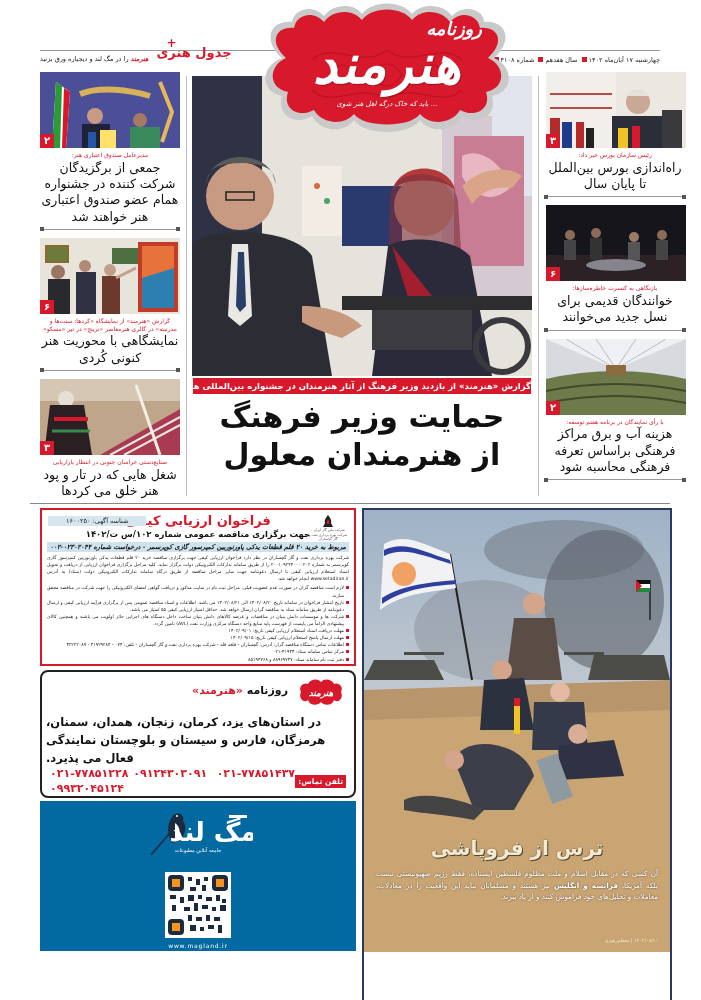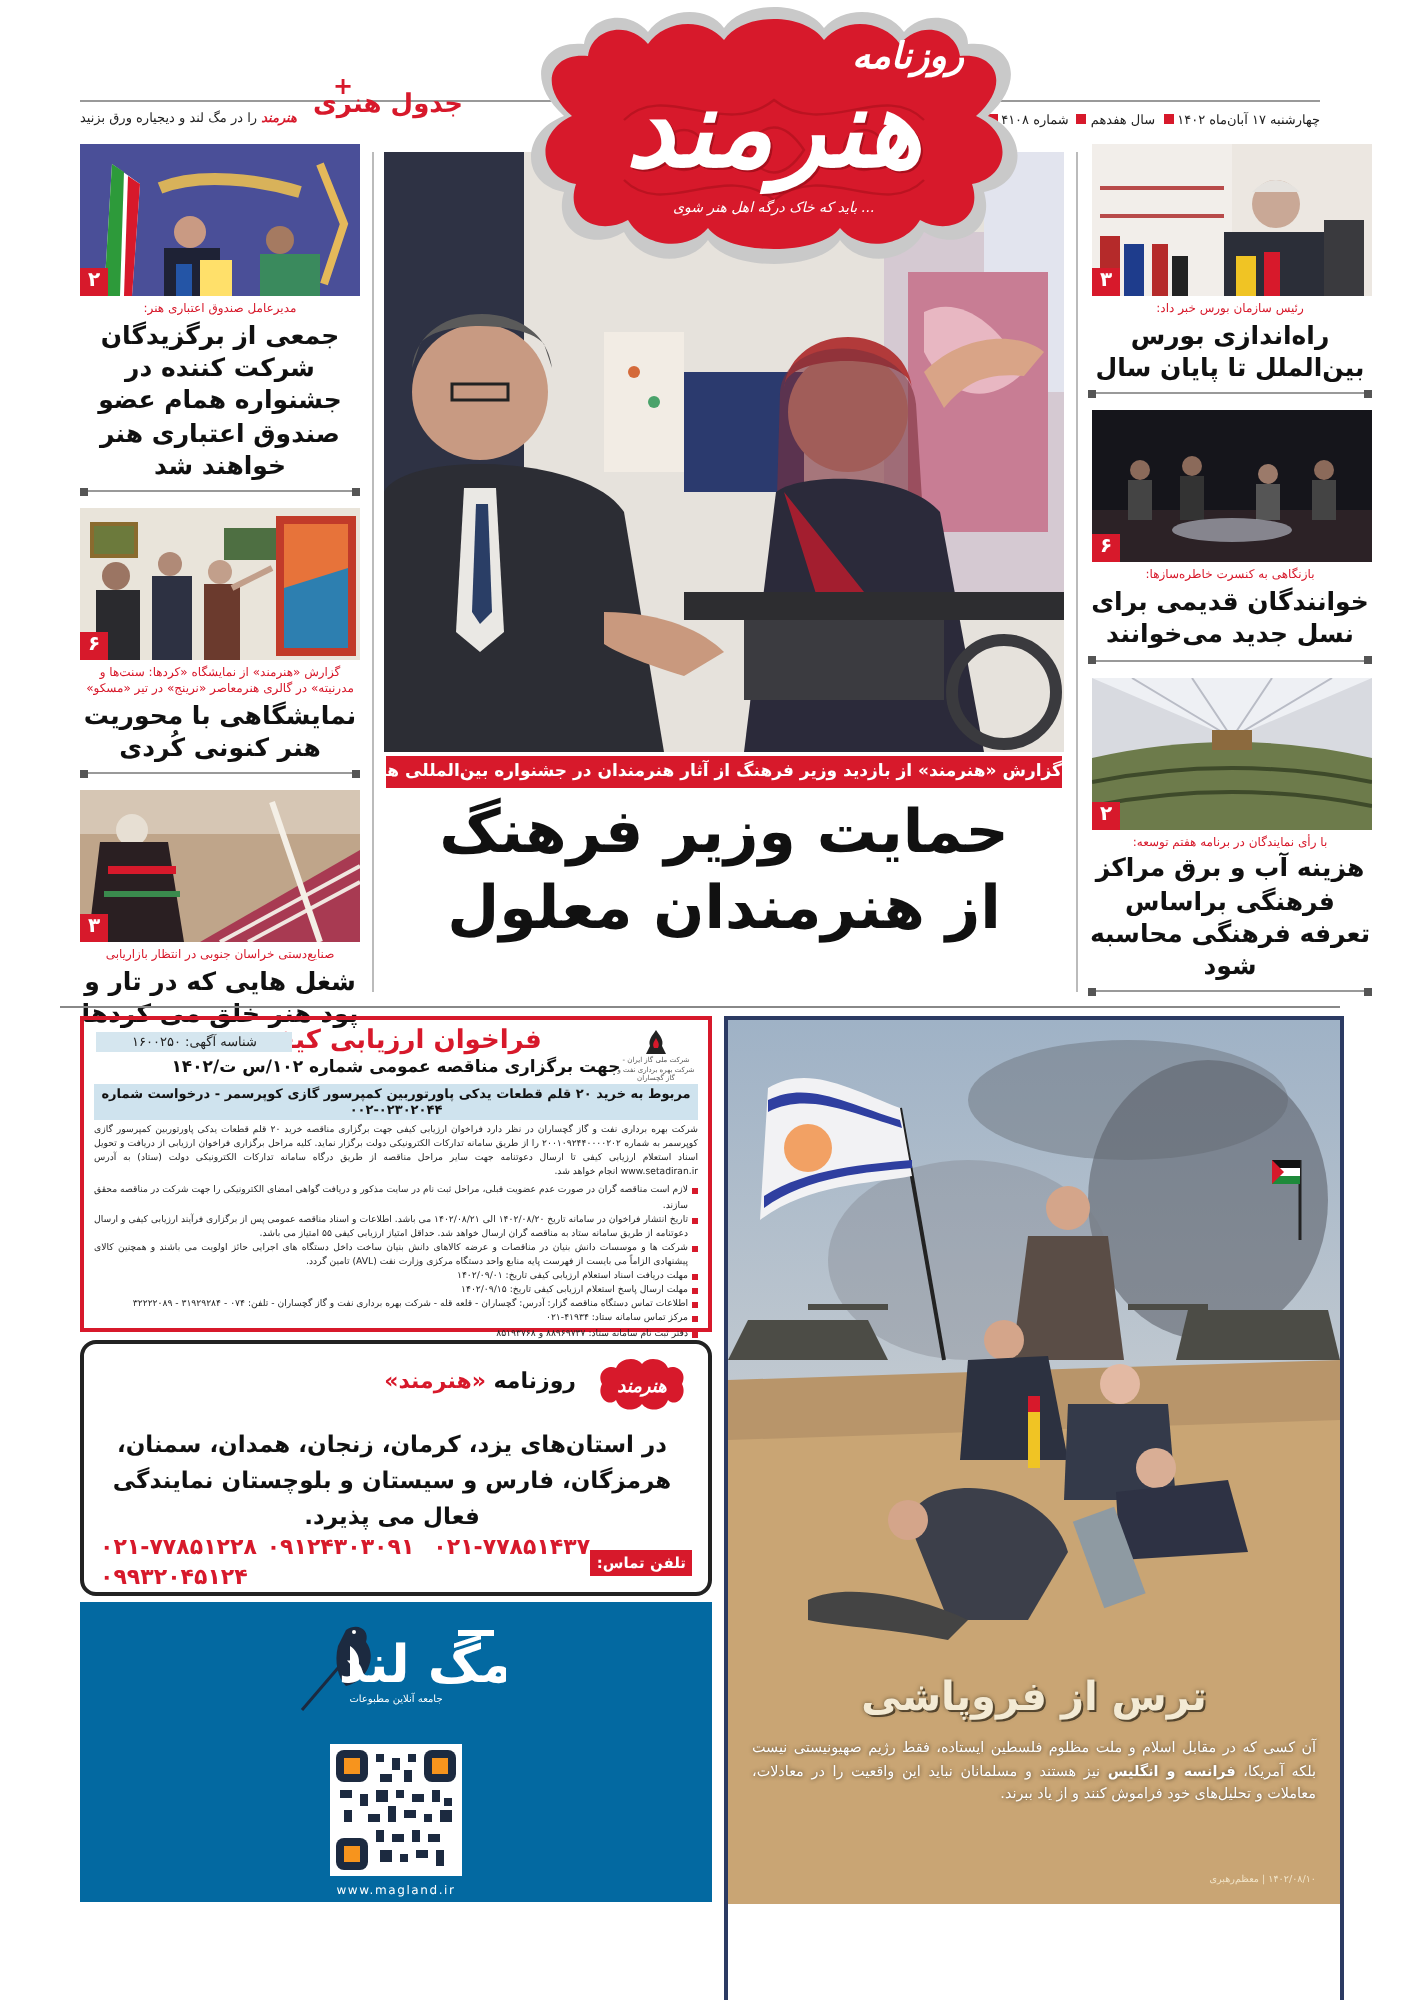--- a/index.html
+++ b/index.html
@@ -24,53 +24,53 @@
 
   
   .col-left { position: absolute; left: 40px; top: 72px; width: 140px; }
   .col-right { position: absolute; left: 544px; top: 72px; width: 142px; }
   .vsep { position: absolute; top: 76px; width: 1px; height: 420px; background: #bbb; }
 
   .news { margin-bottom: 8px; }
   .thumb { position: relative; width: 140px; height: 76px; overflow: hidden; }
   .thumb .badge { position: absolute; left: 0; bottom: 0; width: 14px; height: 14px; background: #d7192b; color: #fff; font-size: 10px; font-weight: bold; text-align: center; line-height: 14px; }
   .news .kicker { color: #d7192b; font-size: 6px; text-align: center; margin-top: 3px; line-height: 1.3; }
-  .news .head { font-size: 12.5px; font-weight: bold; text-align: center; line-height: 1.3; margin-top: 1px; }
+  .news .head { font-size: 12.5px; font-weight: normal; text-align: center; line-height: 1.3; margin-top: 1px; }
   .news .divider { margin-top: 4px; height: 1px; background: #999; position: relative; }
   .news .divider::before, .news .divider::after { content: ""; position: absolute; top: -1.5px; width: 4px; height: 4px; background: #555; }
   .news .divider::before { left: 0; } .news .divider::after { right: 0; }
 
   
   .main-photo { position: absolute; left: 192px; top: 76px; width: 340px; height: 300px; overflow: hidden; }
   .main-kicker { position: absolute; left: 193px; top: 378px; width: 338px; height: 16px; background: #d7192b; color: #fff; font-size: 8.5px; font-weight: bold; text-align: center; line-height: 16px; white-space: nowrap; overflow: hidden; }
   .main-head { position: absolute; left: 192px; top: 398px; width: 340px; text-align: center; font-size: 30px; font-weight: bold; line-height: 1.25; letter-spacing: -0.5px; }
 
   .hrule { position: absolute; left: 30px; top: 503px; width: 640px; height: 1px; background: #888; }
 
   
   .tender { position: absolute; left: 40px; top: 508px; width: 316px; height: 158px; border: 2px solid #d7192b; padding: 3px 5px; }
   .tender .logo { position: absolute; right: 6px; top: 4px; width: 40px; text-align: center; }
   .tender .logo .flame { display: block; margin: 0 auto; width: 14px; height: 14px; }
   .tender .logo .co { font-size: 3.5px; line-height: 1.3; color: #555; }
   .tender .code { position: absolute; left: 6px; top: 6px; background: #d5e6ef; font-size: 6.5px; padding: 1px 18px; color: #222; }
   .tender .title { text-align: center; color: #d7192b; font-size: 13px; font-weight: bold; margin-top: 0px; }
   .tender .sub { text-align: center; font-size: 8.5px; font-weight: bold; margin-top: 1px; }
-  .tender .band { background: #cfe3ee; font-size: 6.5px; text-align: center; padding: 1px 0; margin-top: 3px; font-weight: bold; }
+  .tender .band { background: #cfe3ee; font-size: 6.5px; text-align: center; padding: 1px 0; margin-top: 3px; font-weight: bold; font-style: italic; }
   .tender .body { font-size: 4.6px; line-height: 1.55; text-align: justify; color: #222; margin-top: 2px; }
   .tender .body p { margin: 0; }
   .tender .body ul { list-style: none; margin-top: 2px; }
   .tender .body li { position: relative; padding-right: 5px; }
   .tender .body li::before { content: ""; position: absolute; right: 0; top: 2px; width: 3px; height: 3px; background: #d7192b; }
 
   
   .agency { position: absolute; left: 40px; top: 670px; width: 316px; height: 128px; border: 2px solid #222; border-radius: 8px; padding: 6px 8px; }
   .agency .logo { position: absolute; right: 8px; top: 6px; width: 50px; height: 28px; }
   .agency .title { position: absolute; right: 66px; top: 12px; font-size: 11px; font-weight: bold; }
   .agency .title .brand { color: #d7192b; }
-  .agency .text { position: absolute; right: 8px; top: 42px; width: 300px; font-size: 11.5px; font-weight: bold; line-height: 1.55; text-align: center; }
+  .agency .text { position: absolute; right: 8px; top: 42px; width: 300px; font-size: 11.5px; font-weight: bold; line-height: 1.55; text-align: left; }
   .agency .phones { position: absolute; left: 8px; top: 94px; width: 250px; display: grid; grid-template-columns: 1fr 1fr 1fr; direction: ltr; color: #d7192b; font-weight: bold; font-size: 11px; line-height: 1.4; }
   .agency .contact { position: absolute; right: 8px; bottom: 8px; background: #d7192b; color: #fff; font-size: 7.5px; font-weight: bold; padding: 2px 3px; }
 
   
   .magland { position: absolute; left: 40px; top: 801px; width: 316px; height: 150px; background: #0369a1; }
   .magland .brand { position: absolute; left: 50%; top: 8px; transform: translateX(-50%); width: 110px; height: 50px; }
   .magland .tagline { position: absolute; left: 0; right: 0; top: 46px; text-align: center; color: #fff; font-size: 5px; }
   .magland .qr { position: absolute; left: 50%; top: 71px; transform: translateX(-50%); width: 66px; height: 66px; background: #fff; padding: 3px; }
   .magland .url { position: absolute; left: 0; right: 0; bottom: 2px; text-align: center; color: #fff; font-size: 6px; letter-spacing: 0.8px; direction: ltr; }
 

